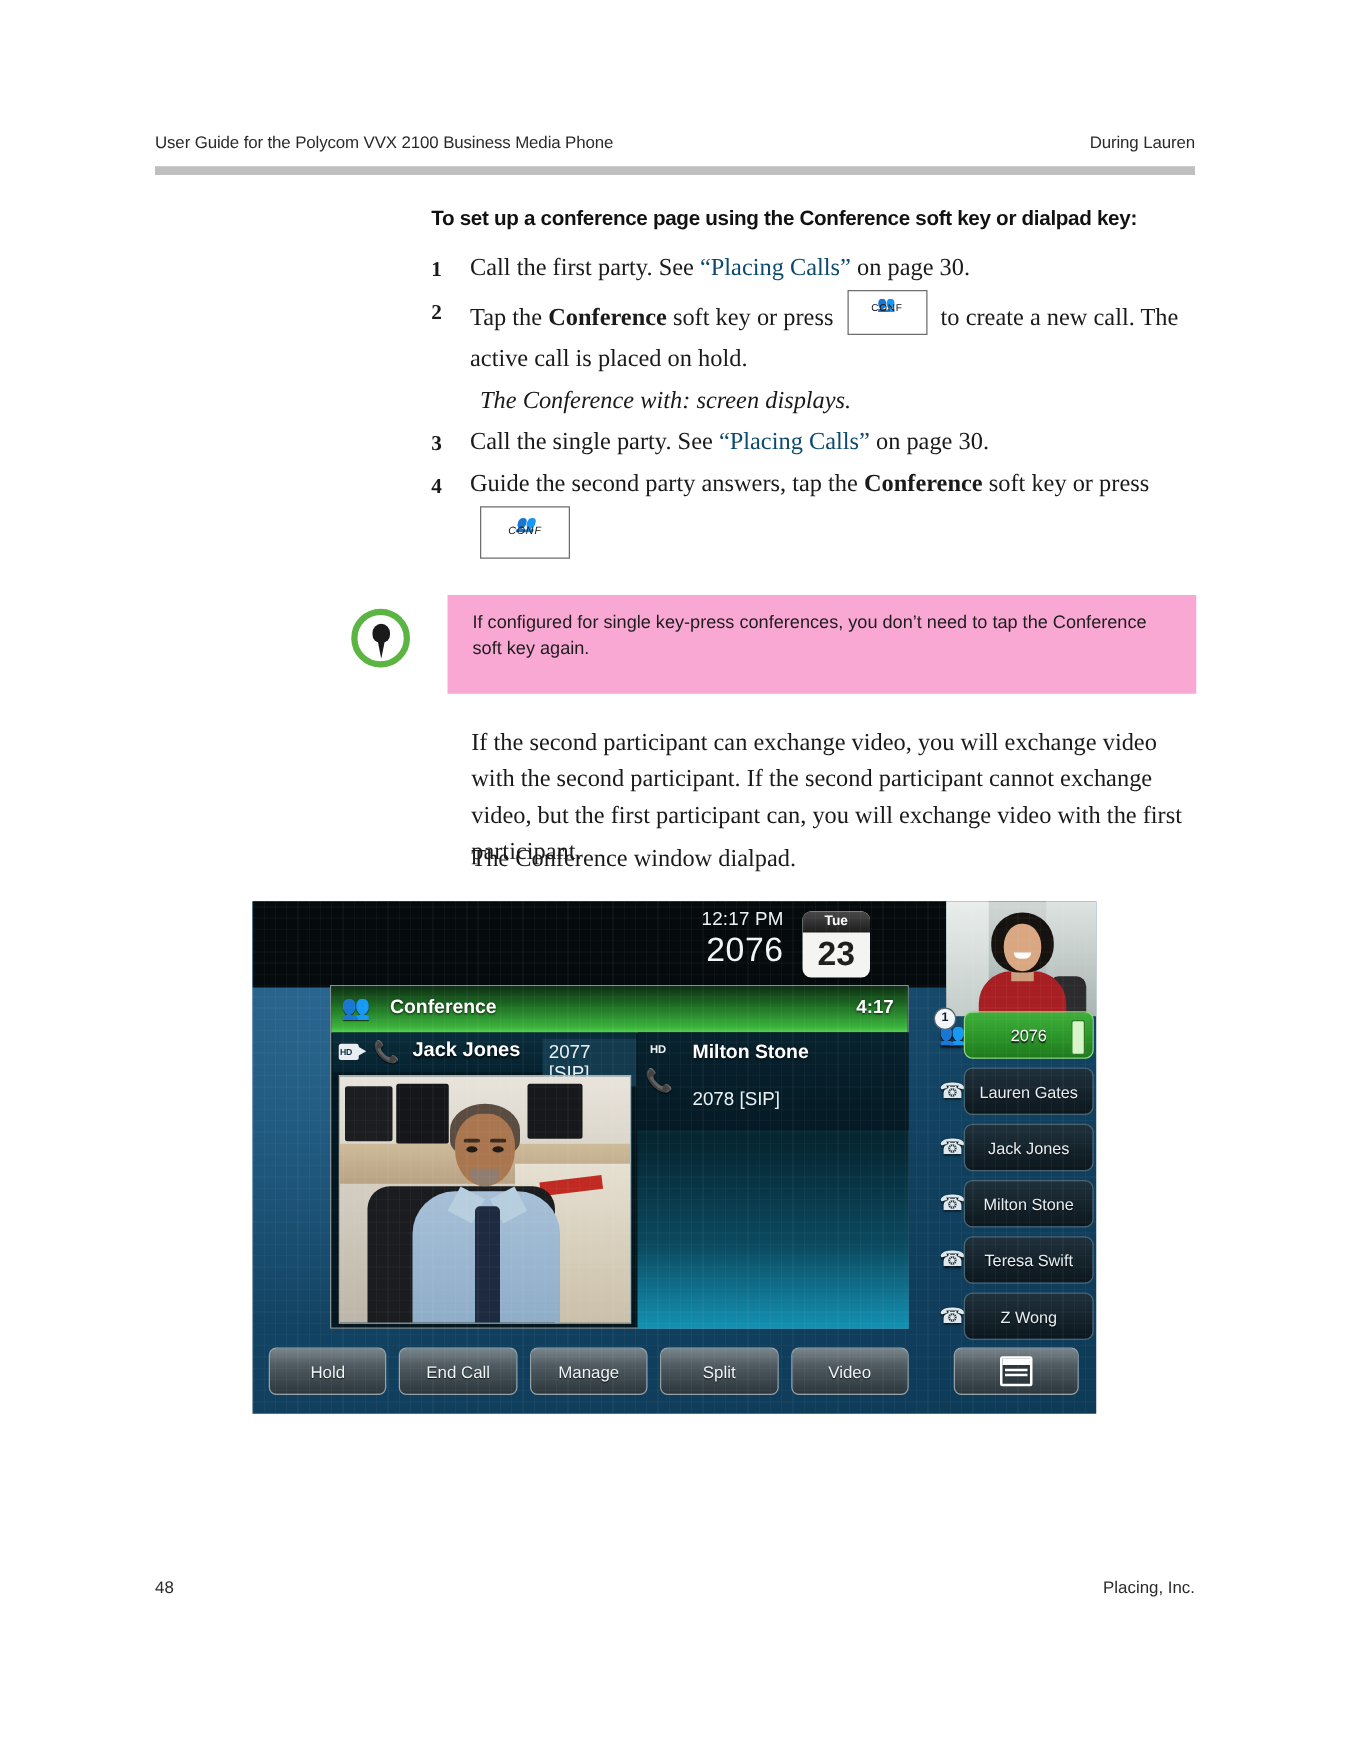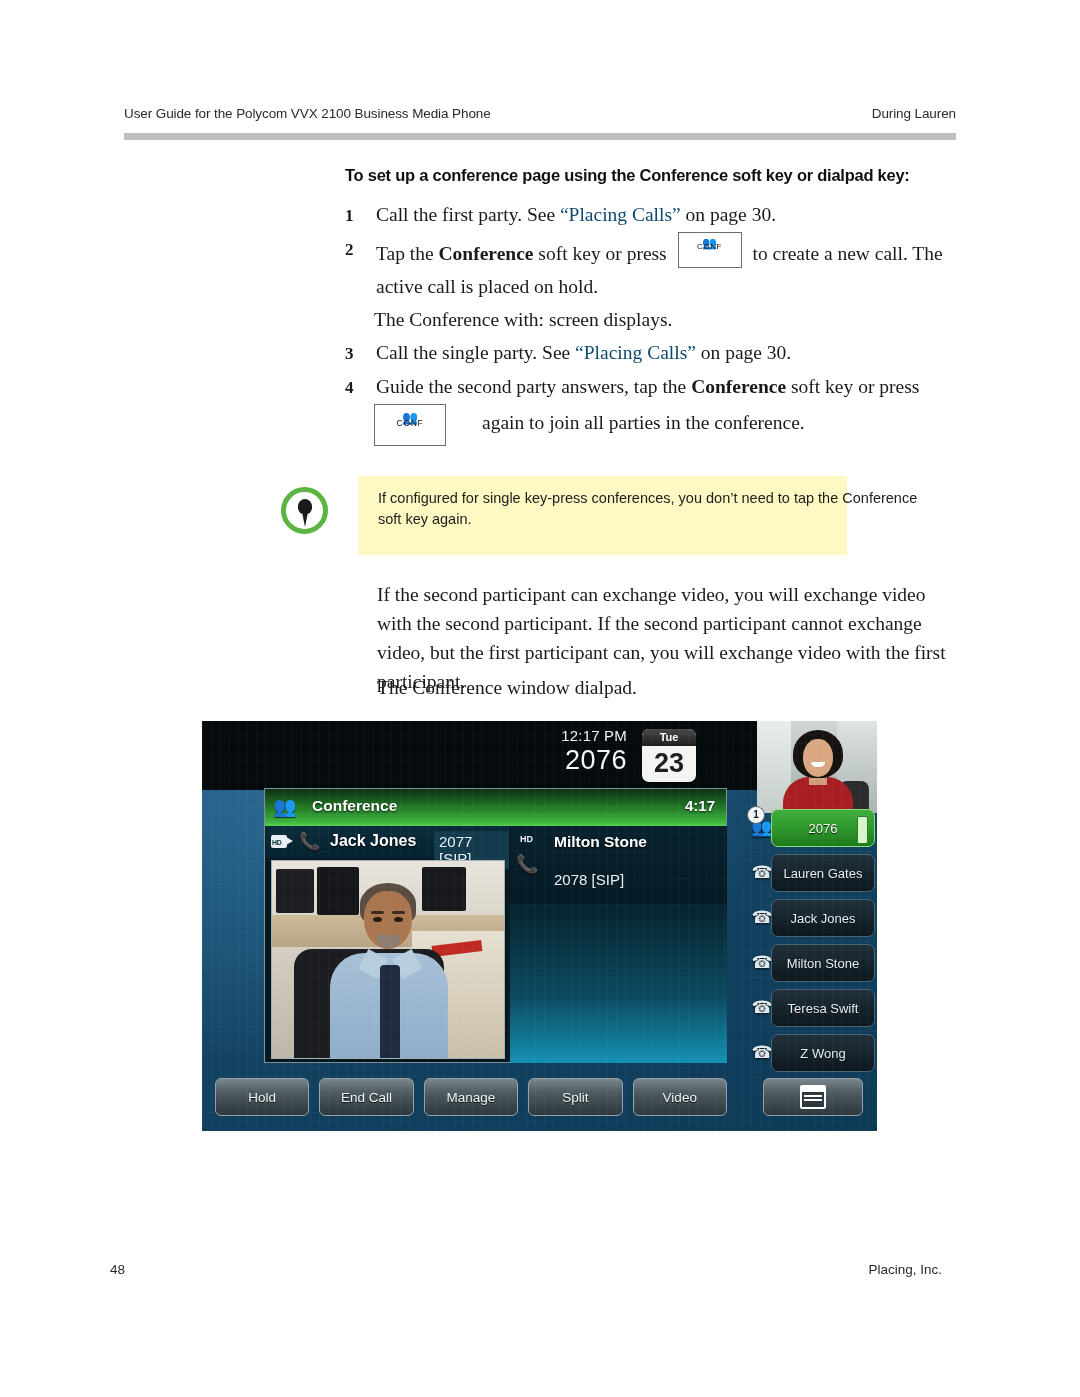--- a/index.html
+++ b/index.html
@@ -68,21 +68,22 @@
     width: 31px;
     flex: 0 0 31px;
     font-weight: bold;
     font-size: 17px;
     padding-top: 1px;
   }
   .step-body {
     flex: 1;
   }
   .sub-line {
-    margin-left: 29px;
+    margin-left: 39px;
+    font-style: italic;
   }
   .xref {
     color: #0c4a6e;
   }
   .bold {
     font-weight: bold;
   }
 
   
   .confkey {
@@ -181,23 +182,23 @@
     width: 0;
     height: 0;
     border-left: 3px solid transparent;
     border-right: 3px solid transparent;
     border-top: 15px solid #1a1a1a;
   }
   .note-box {
     position: absolute;
     left: 77px;
     top: 0;
-    width: 489px;
+    width: 599px;
     height: 79px;
-    background: #fef9c3;
+    background: #f9a8d4;
   }
   .note-text {
     position: absolute;
     left: 20px;
     top: 12px;
     width: 560px;
     font-family: "Liberation Sans", sans-serif;
     font-size: 14.5px;
     line-height: 21px;
     color: #1c1c1c;
@@ -675,21 +676,21 @@
     position: absolute;
     left: 2px; right: 2px; top: 8px;
     height: 2px;
     background: #ffffff;
     box-shadow: 0 4px 0 #ffffff;
   }
 
   
   .page-footer {
     position: absolute;
-    left: 110px;
+    left: 124px;
     top: 1262px;
     width: 832px;
     display: flex;
     justify-content: space-between;
     align-items: baseline;
     font-family: "Liberation Sans", sans-serif;
     font-size: 13.5px;
     color: #2a2a2a;
   }
 </style>
@@ -721,21 +722,21 @@
   <div class="step">
     <div class="step-num">3</div>
     <div class="step-body"><span>Call the single party. See </span><span class="xref">“Placing Calls”</span><span> on page 30.</span></div>
   </div>
 
   <div class="step">
     <div class="step-num">4</div>
     <div class="step-body"><span>Guide the second party answers, tap the </span><span class="bold">Conference</span><span> soft key or press</span></div>
   </div>
 
-  <div class="sub-line"><span class="confkey-block"><span class="cf-people">👥</span><span class="cf-label">CONF</span></span><span>again to join all parties in the conference.</span></div>
+  <div class="sub-line"><span class="confkey-block"><span class="cf-people">👥</span><span class="cf-label">CONF</span></span></div>
 
 </div>
 
 <div class="note-wrap">
   <div class="note-icon">
     <span class="pin-head"></span>
     <span class="pin-needle"></span>
   </div>
   <div class="note-box">
     <div class="note-text">If configured for single key-press conferences, you don’t need to tap the Conference soft key again.</div>

